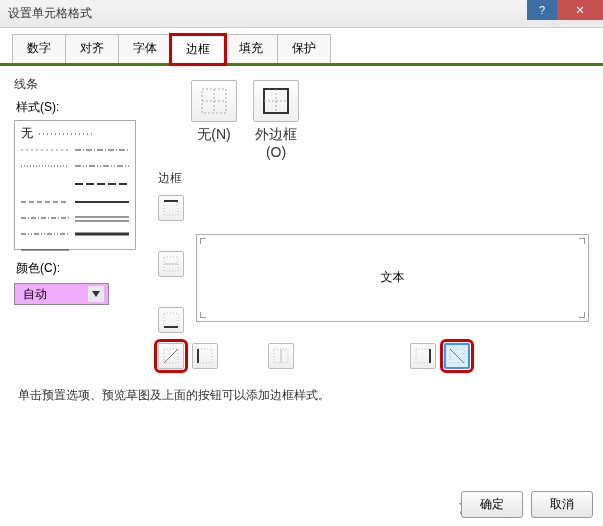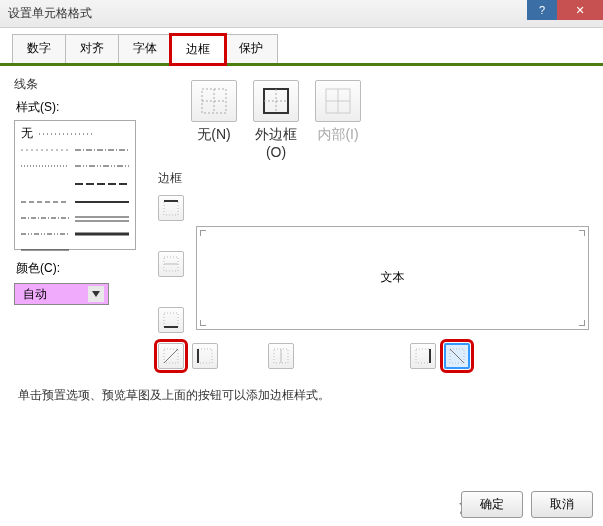--- a/index.html
+++ b/index.html
@@ -135,21 +135,21 @@
     border: 1px solid #bbb;
     border-radius: 2px;
     display: flex; align-items: center; justify-content: center;
     cursor: pointer;
   }
   .mini-btn.selected { border: 2px solid #3399ff; background: #dceeff; }
   .preview {
     grid-column: 2;
     grid-row: 1 / span 3;
     border: 1px solid #aaa;
-    height: 104px;
+    height: 88px;
     background: #fff;
     position: relative;
     display: flex; align-items: center; justify-content: center; margin-top: 27px;
   }
   .preview .corner {
     position: absolute;
     width: 6px; height: 6px;
     border: 1px solid #999;
   }
   .corner.tl { top: 3px; left: 3px; border-right: none; border-bottom: none; }
@@ -203,20 +203,21 @@
     <div class="winbtn help">?</div>
     <div class="winbtn close">✕</div>
   </div>
 </div>
 
 <div class="tabs">
   <div class="tab">数字</div>
   <div class="tab">对齐</div>
   <div class="tab">字体</div>
   <div class="tab active hl">边框</div>
+  <div class="tab">填充</div>
   <div class="tab">保护</div>
 </div>
 
 <div class="content">
   <div class="left">
     <div class="section-title">线条</div>
     <div style="margin:6px 0 4px 2px;">样式(S):</div>
     <div class="style-list">
       <div class="style-none">
         <span>无</span>
@@ -304,30 +305,20 @@
       <div class="preset">
         <div class="preset-btn">
           <svg width="28" height="28">
               <rect x="2" y="2" width="24" height="24" fill="none" stroke="#333" stroke-width="2"></rect>
               <line x1="2" y1="14" x2="26" y2="14" stroke="#aaa" stroke-dasharray="2 2"></line>
               <line x1="14" y1="2" x2="14" y2="26" stroke="#aaa" stroke-dasharray="2 2"></line>
             </svg>
         </div>
         <div class="preset-label">外边框(O)</div>
       </div>
-      <div class="preset disabled">
-        <div class="preset-btn">
-          <svg width="28" height="28">
-              <rect x="2" y="2" width="24" height="24" fill="none" stroke="#ccc"></rect>
-              <line x1="2" y1="14" x2="26" y2="14" stroke="#ccc"></line>
-              <line x1="14" y1="2" x2="14" y2="26" stroke="#ccc"></line>
-            </svg>
-        </div>
-        <div class="preset-label">内部(I)</div>
-      </div>
     </div>
 
     <div class="border-section">
       <div class="section-title">边框</div>
       <div class="border-layout">
         <div class="mini-btn" style="grid-column:1;grid-row:1;">
           <svg width="16" height="16">
               <rect x="1" y="1" width="14" height="14" fill="none" stroke="#bbb" stroke-dasharray="1 2"></rect>
               <line x1="1" y1="1" x2="15" y2="1" stroke="#333" stroke-width="2"></line>
             </svg>

